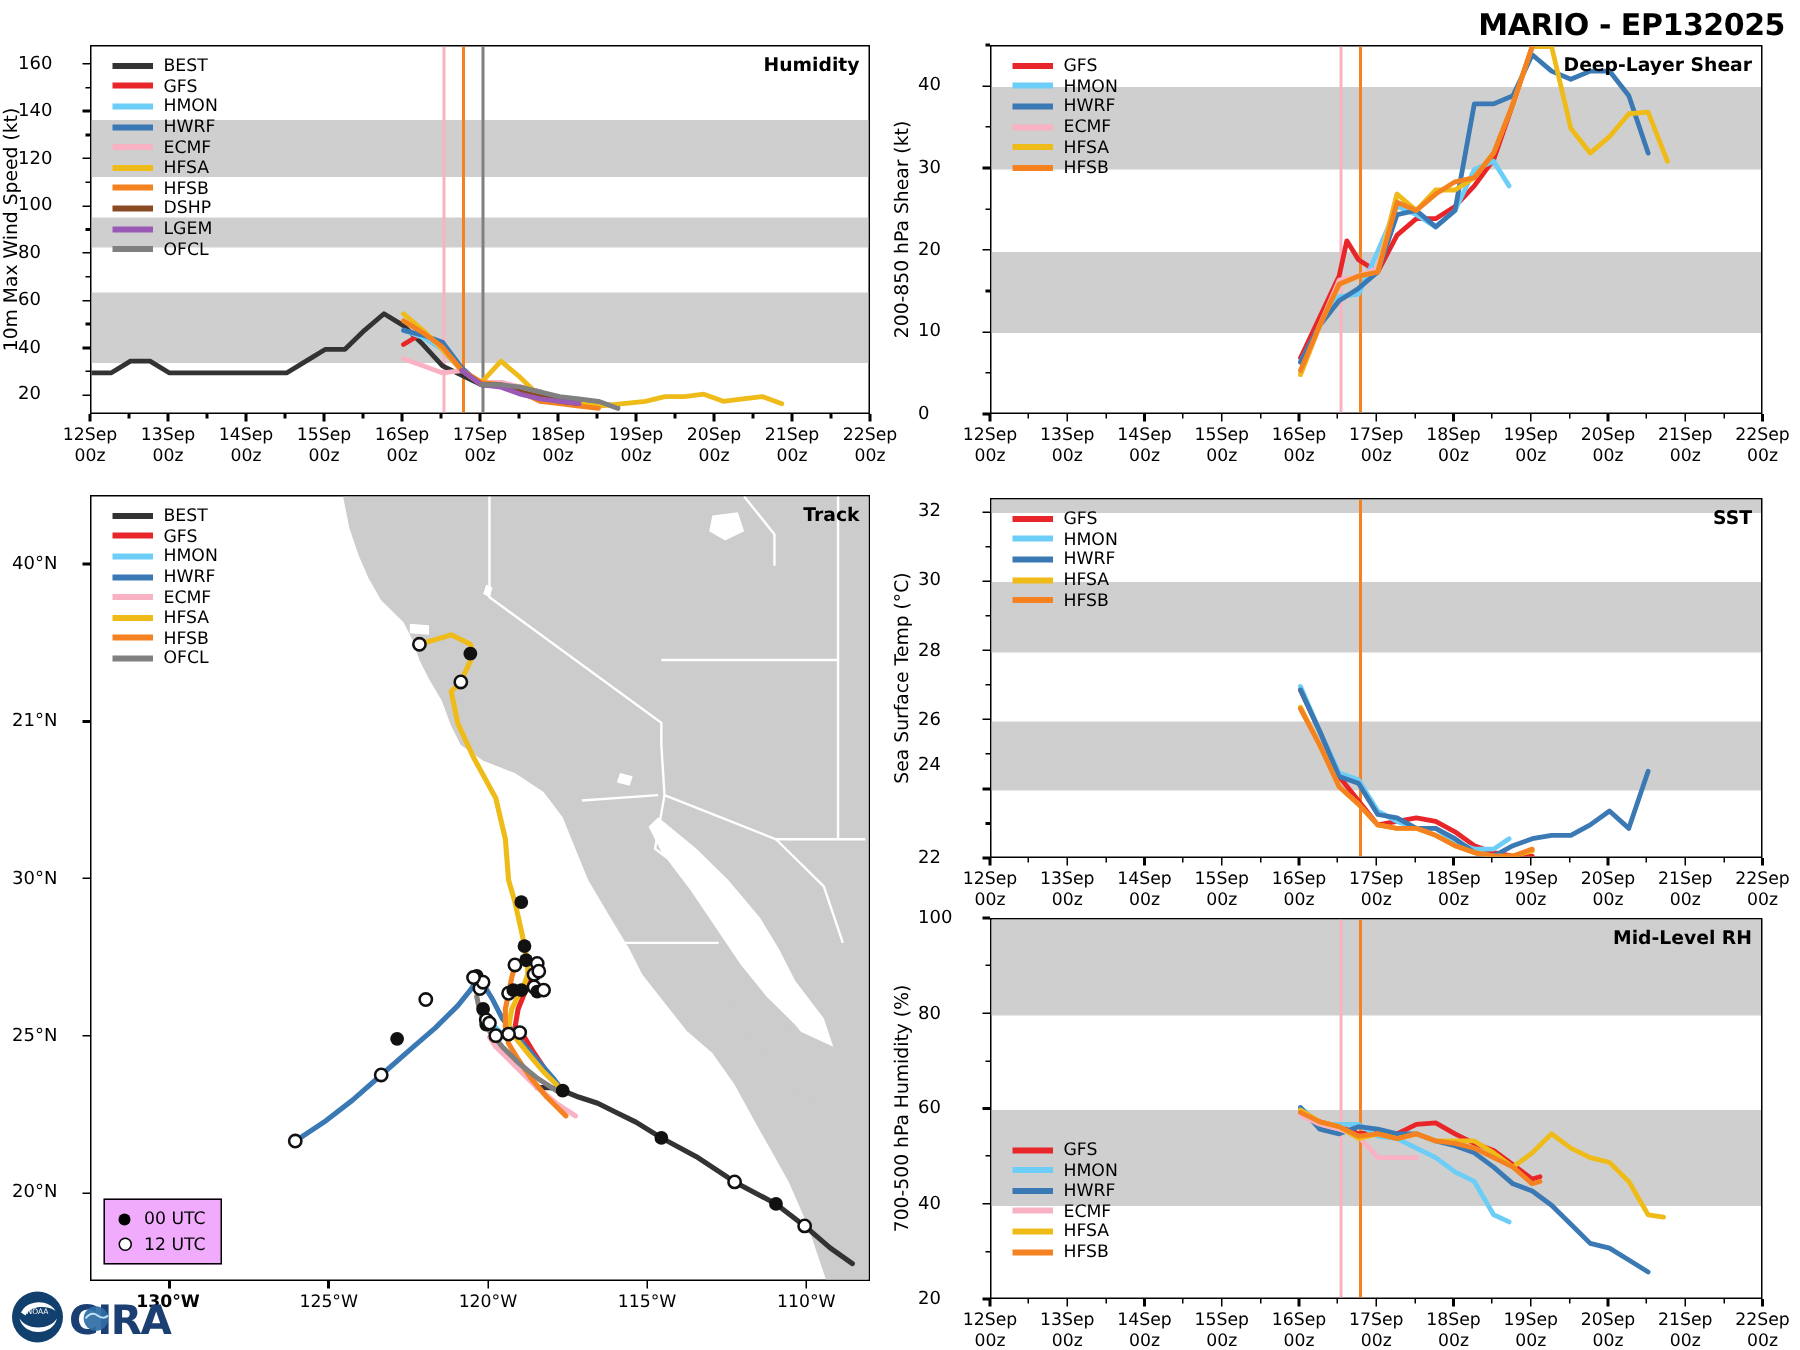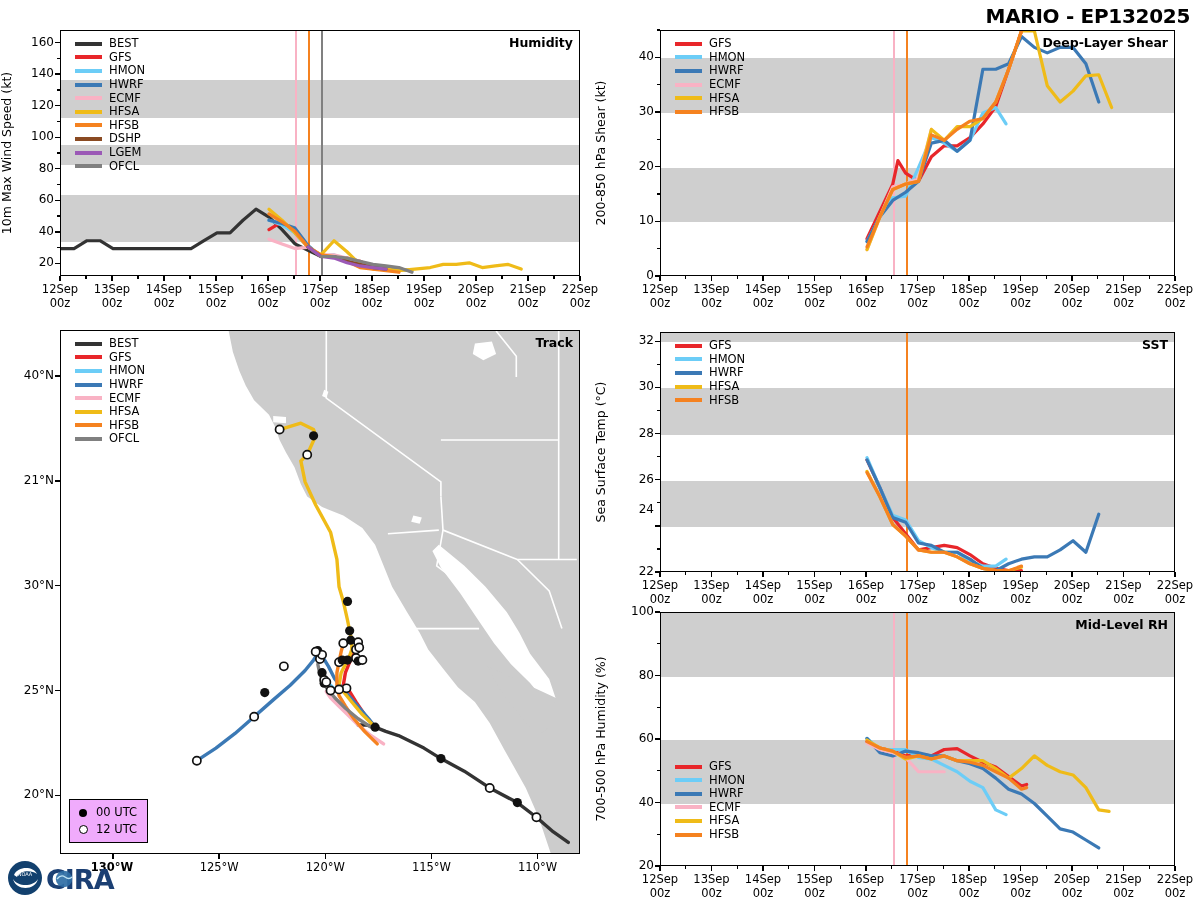--- a/index.html
+++ b/index.html
@@ -11,21 +11,21 @@
   .title-right{position:absolute;right:10px;top:4px;font-size:20px;font-weight:bold;letter-spacing:-.3px;color:#000;}
 
   
   .panel{position:absolute;box-sizing:border-box;}
   .plotbox{position:absolute;box-sizing:border-box;border:1.3px solid #000;background:#fff;overflow:hidden;}
   .band{position:absolute;left:0;right:0;background:#cfcfcf;}
   .corner-label{position:absolute;right:6px;top:4px;font-size:12.5px;font-weight:bold;color:#000;z-index:40;}
 
   
   .ylab{position:absolute;font-size:12.5px;color:#000;transform-origin:0 0;transform:rotate(-90deg);white-space:nowrap;}
-  .ytick{position:absolute;font-size:12px;color:#000;text-align:right;white-space:nowrap;}
+  .ytick{position:absolute;font-size:12px;color:#000;white-space:nowrap;}
   .xtick{position:absolute;font-size:11.5px;color:#000;text-align:center;white-space:nowrap;line-height:14px;}
   .tickmark{position:absolute;background:#000;}
 
   
   .legend{position:absolute;z-index:50;}
   .legrow{display:flex;align-items:center;height:13.6px;}
   .legswatch{width:27px;height:4px;border-radius:0;margin-right:7px;flex:none;}
   .legtxt{font-size:11.5px;color:#000;line-height:13px;white-space:nowrap;}
 
   .dotrow{display:flex;align-items:center;height:17px;}

